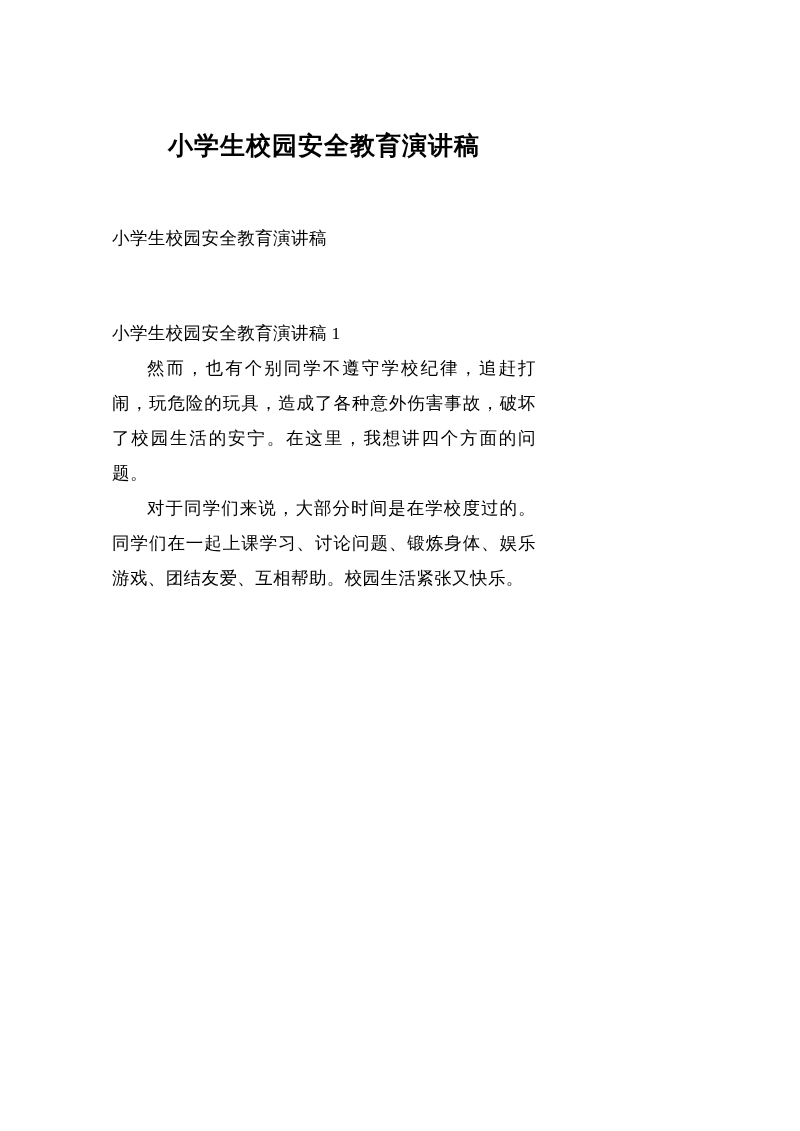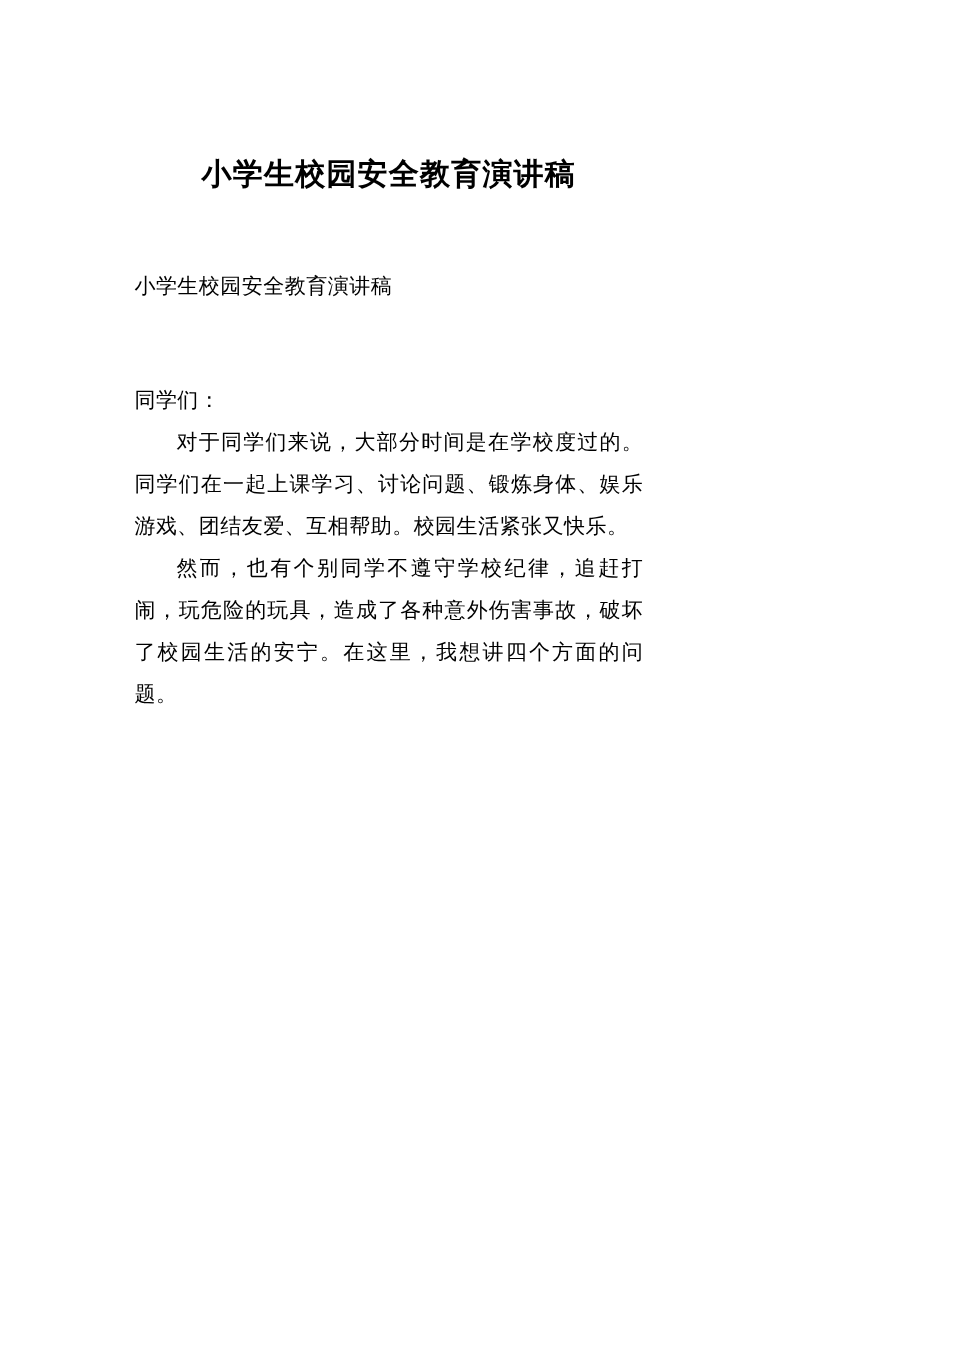--- a/index.html
+++ b/index.html
@@ -57,22 +57,22 @@
 
   <div class="body-block">
 
     <p>小学生校园安全教育演讲稿</p>
 
     <div class="gap-lg"></div>
 
 
     <div class="gap-lg"></div>
 
-
-    <p>同学们：</p>
+    <p>小学生校园安全教育演讲稿 1</p>
 
 
-    <p class="indent">对于同学们来说，大部分时间是在学校度过的。同学们在一起上课学习、讨论问题、锻炼身体、娱乐游戏、团结友爱、互相帮助。校园生活紧张又快乐。</p>
 
     <p class="indent">然而，也有个别同学不遵守学校纪律，追赶打闹，玩危险的玩具，造成了各种意外伤害事故，破坏了校园生活的安宁。在这里，我想讲四个方面的问题。</p>
+
+    <p class="indent">对于同学们来说，大部分时间是在学校度过的。同学们在一起上课学习、讨论问题、锻炼身体、娱乐游戏、团结友爱、互相帮助。校园生活紧张又快乐。</p>
 
   </div>
 </div>
 
 </body></html>

